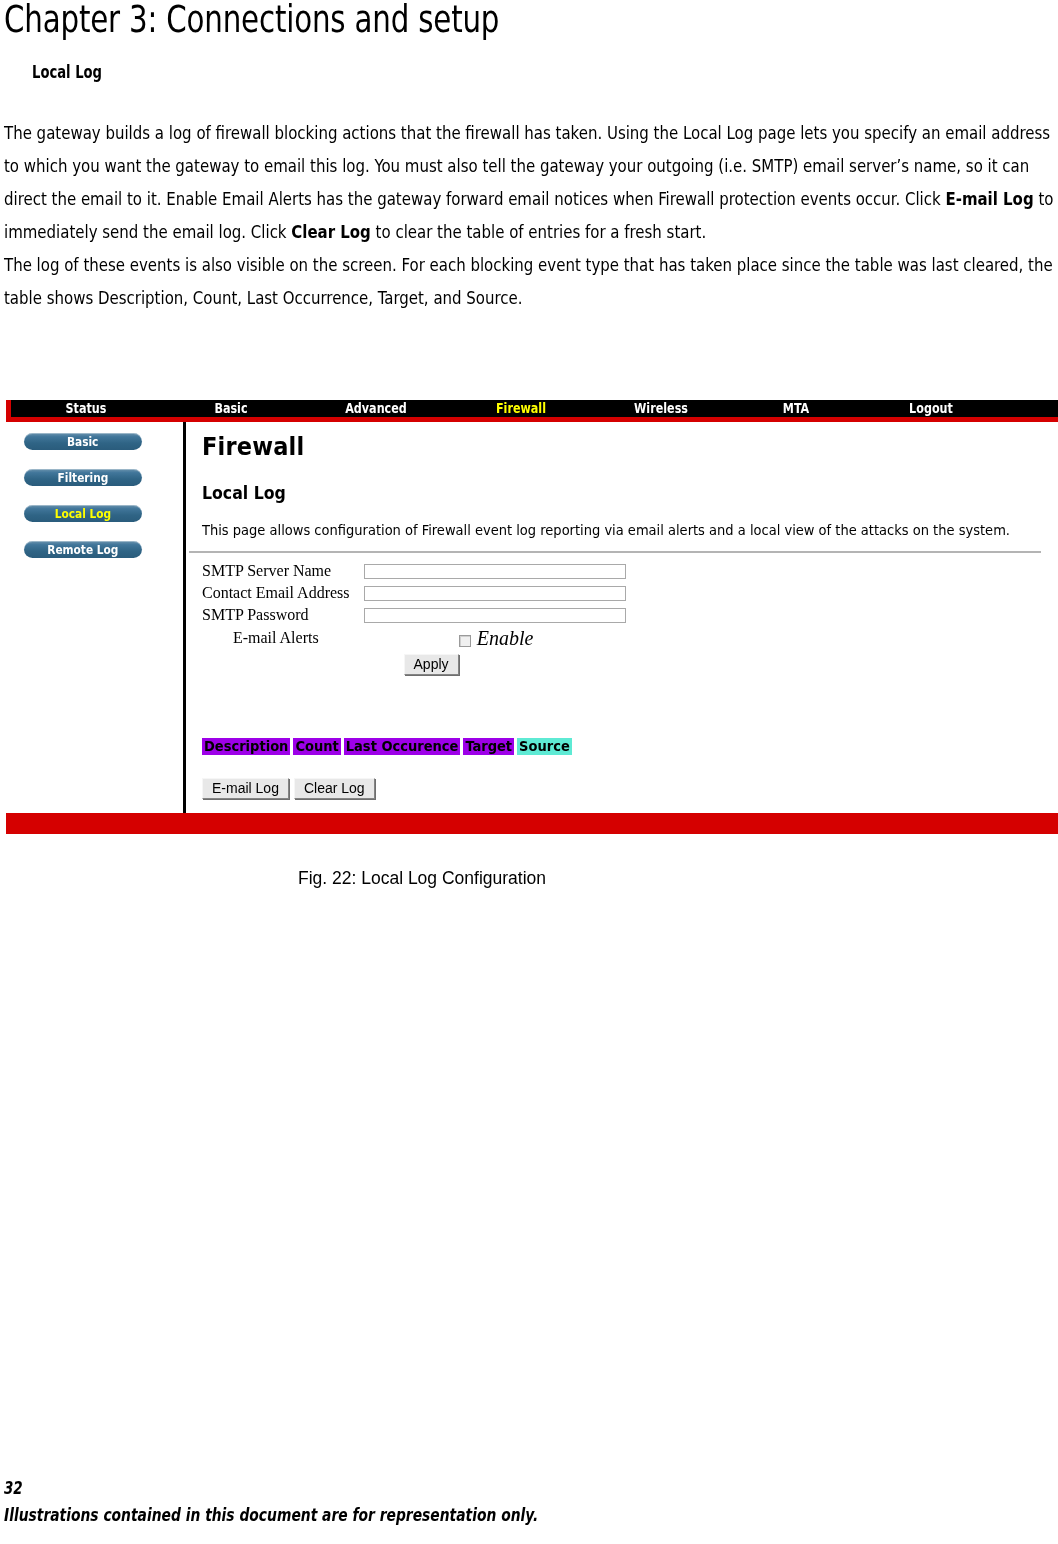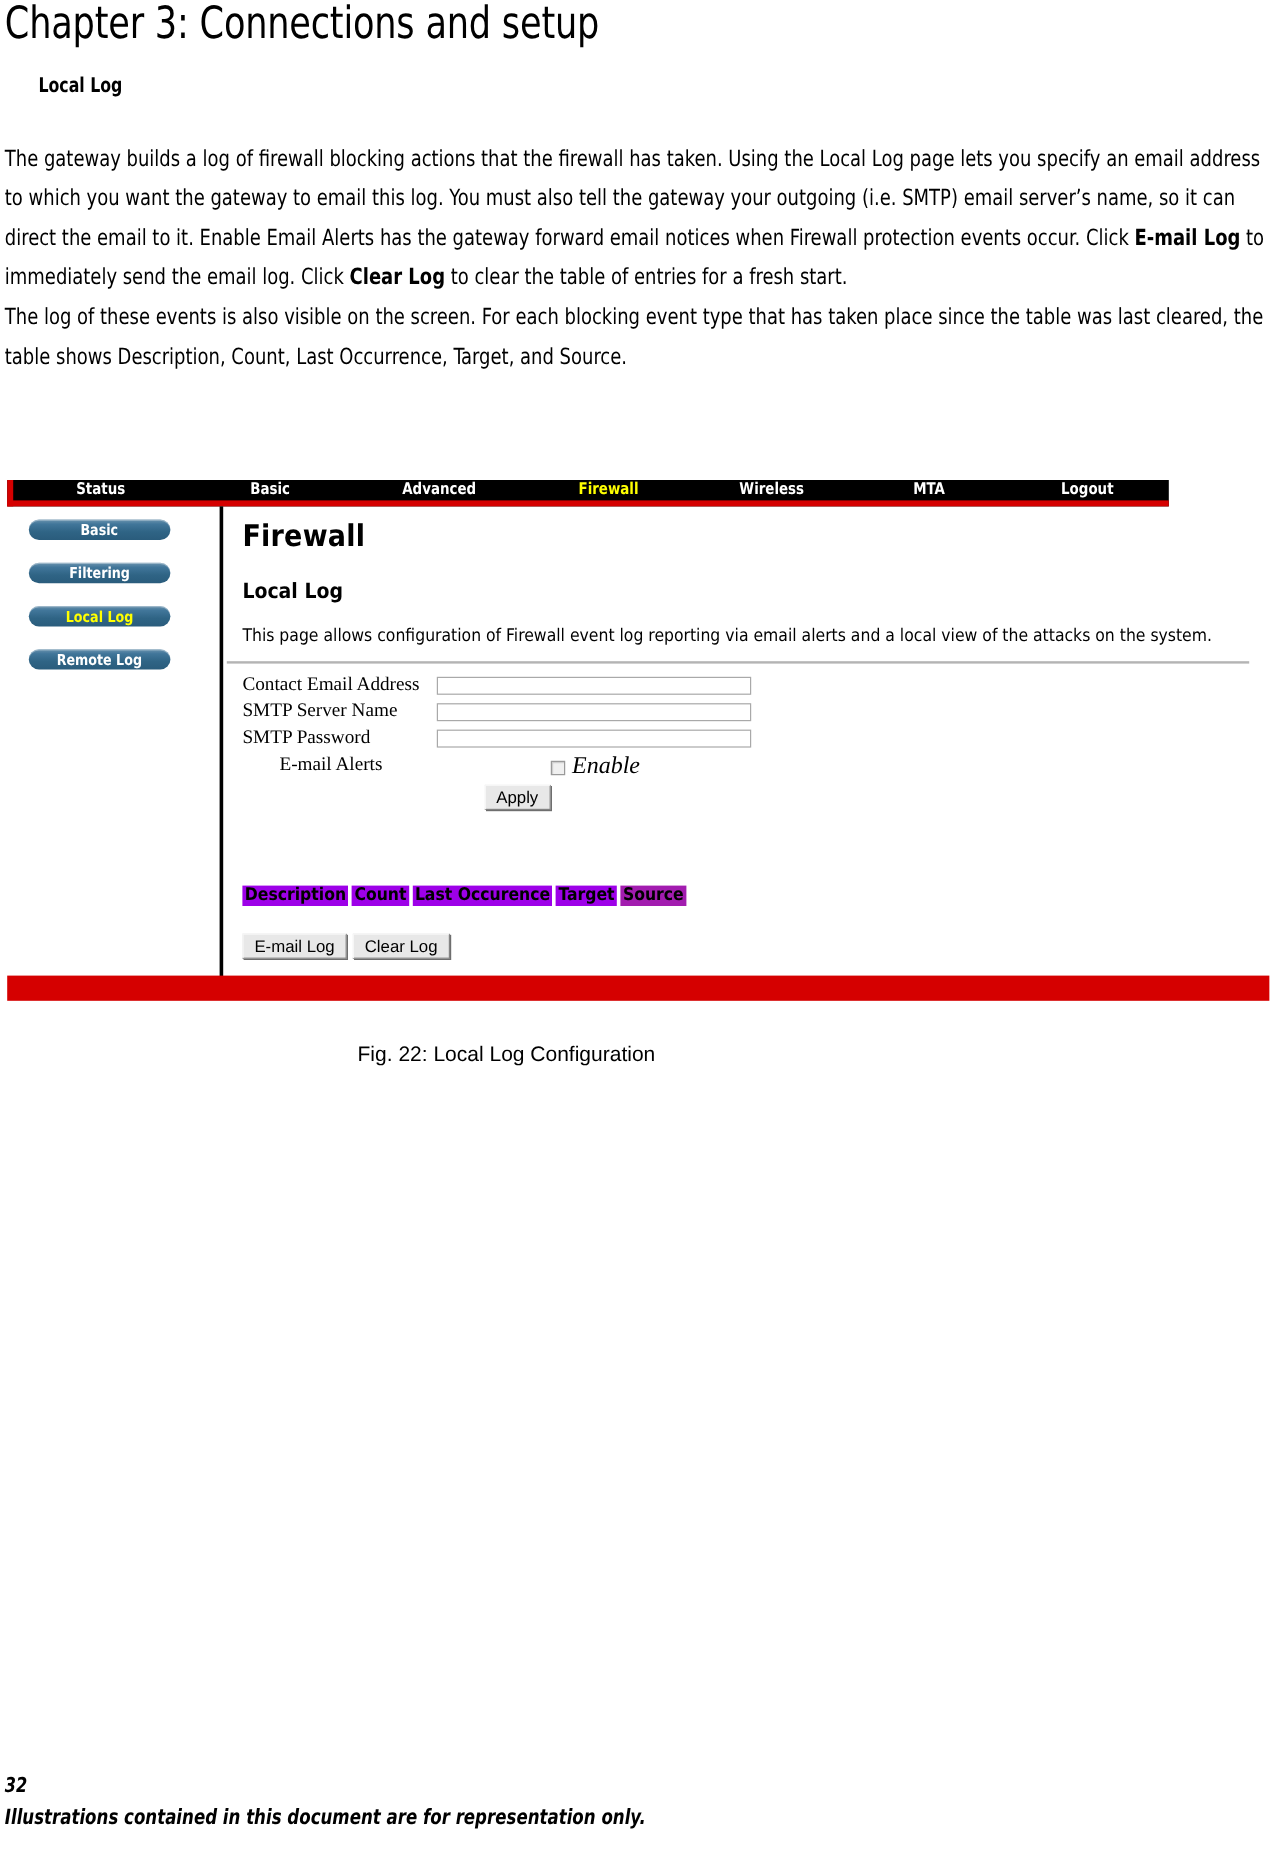--- a/index.html
+++ b/index.html
@@ -59,21 +59,21 @@
 
   
   .shot{
     position:absolute; left:6px; top:400px;
     width:1052px; height:434px;
     background:#fff;
   }
 
   
   .nav{
-    position:absolute; left:0; top:0; width:968px; height:22px;
+    position:absolute; left:0; top:0; width:1052px; height:22px;
     background:#000000;
     border-left:5px solid #d50000;
     border-bottom:5px solid #d50000;
     box-sizing:border-box;
   }
   .nav-items{
     position:absolute; left:0; top:0; width:100%; height:17px;
     display:flex;
   }
   .nav-item{
@@ -270,27 +270,27 @@
 
   <div class="content">
     <div class="c-h1">Firewall</div>
     <div class="c-h2">Local Log</div>
     <div class="c-desc">This page allows configuration of Firewall event log reporting via email alerts and a local view of the attacks on the system.</div>
     <div class="hr"></div>
 
     <table class="form-table">
       <tbody id="form-rows">
           <tr>
-            <td class="f-label">Contact Email Address</td>
+            <td class="f-label">SMTP Server Name</td>
             <td class="f-input-cell">
               <input type="text" class="f-input" placeholder="" style="">
             </td>
           </tr>
           <tr>
-            <td class="f-label">SMTP Server Name</td>
+            <td class="f-label">Contact Email Address</td>
             <td class="f-input-cell">
               <input type="text" class="f-input" placeholder="" style="">
             </td>
           </tr>
           <tr>
             <td class="f-label">SMTP Password</td>
             <td class="f-input-cell">
               <input type="text" class="f-input" placeholder="" style="">
             </td>
           </tr>
@@ -310,21 +310,21 @@
       </tr>
     </tbody>
       </table>
   </div>
 
   <div class="tbl-head" id="tbl-head">
       <div class="th" style="background: rgb(157, 0, 232);">Description</div>
       <div class="th" style="background: rgb(157, 0, 232);">Count</div>
       <div class="th" style="background: rgb(157, 0, 232);">Last Occurence</div>
       <div class="th" style="background: rgb(157, 0, 232);">Target</div>
-      <div class="th" style="background: #a21caf;">Source</div>
+      <div class="th" style="background: #5eead4;">Source</div>
     </div>
 
   <div class="log-btns">
     <button class="btn">E-mail Log</button>
     <button class="btn">Clear Log</button>
   </div>
 
   <div class="redbar"></div>
 </div>
 

